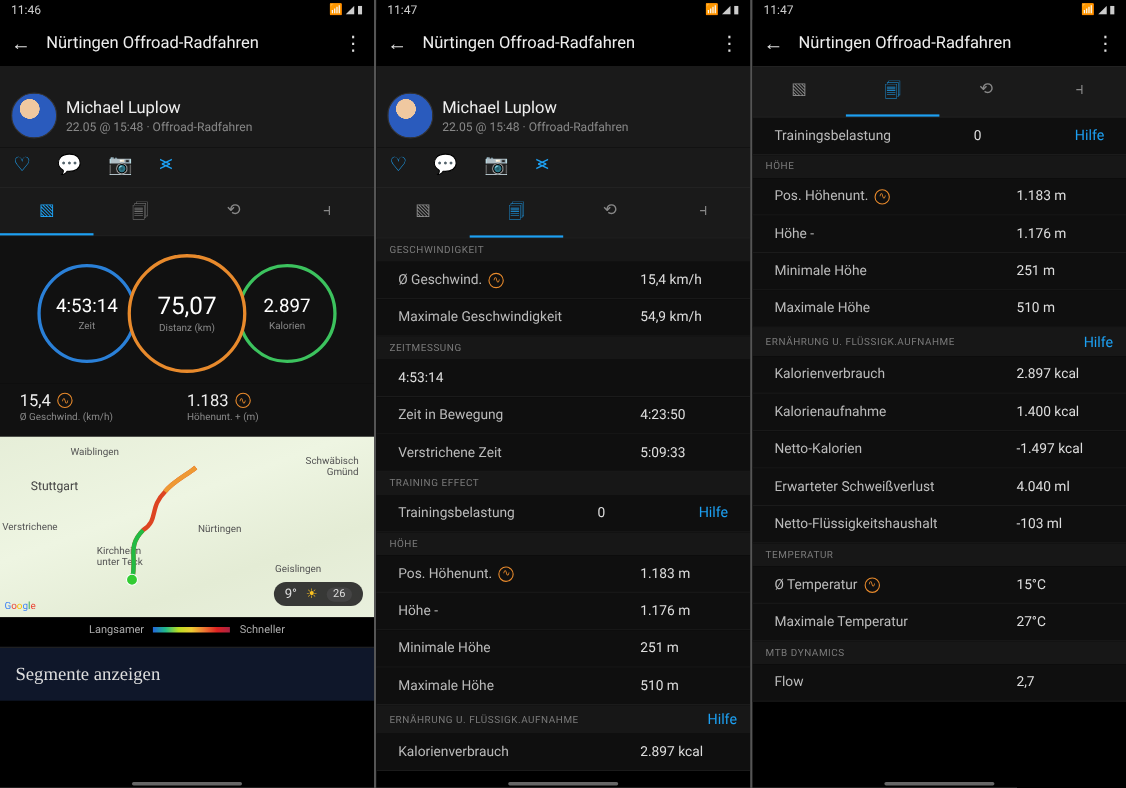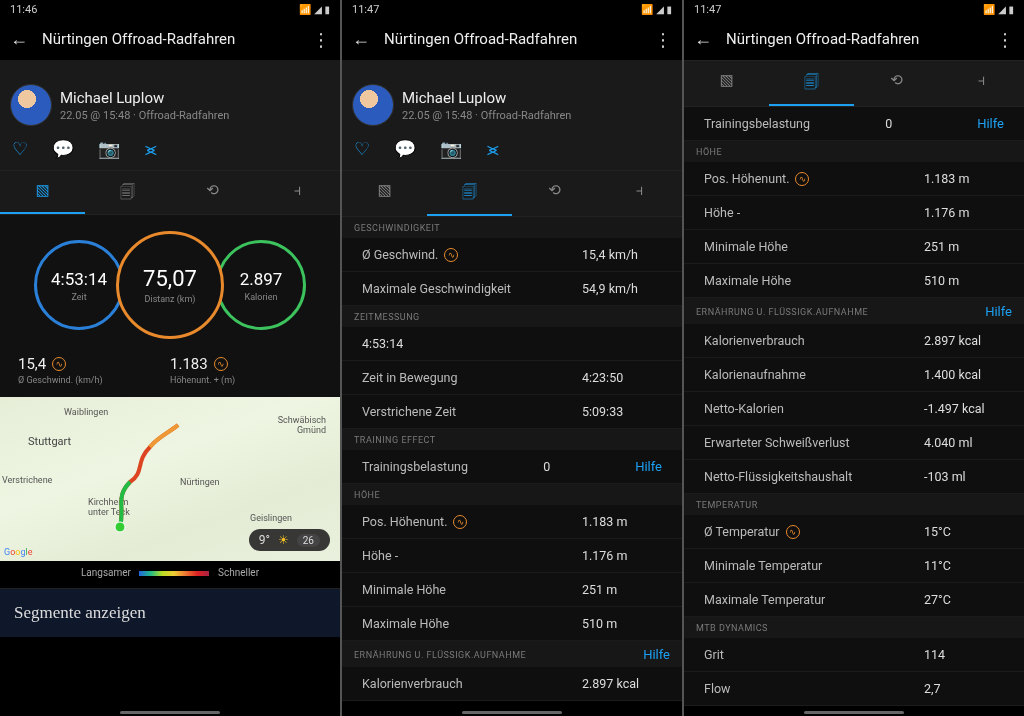--- a/index.html
+++ b/index.html
@@ -467,37 +467,25 @@
       <div class="section-hdr"><span>TEMPERATUR</span></div>
       <div class="row">
         <div class="label">
           <span>Ø Temperatur</span>
           <span class="chip">∿</span>
         </div>
         <div class="value">15°C</div>
       </div>
       <div class="row">
         <div class="label">
-          <span>Minimale Temperatur</span>
-        </div>
-        <div class="value">11°C</div>
-      </div>
-      <div class="row">
-        <div class="label">
           <span>Maximale Temperatur</span>
         </div>
         <div class="value">27°C</div>
       </div>
       <div class="section-hdr"><span>MTB DYNAMICS</span></div>
-      <div class="row">
-        <div class="label">
-          <span>Grit</span>
-        </div>
-        <div class="value">114</div>
-      </div>
       <div class="row">
         <div class="label">
           <span>Flow</span>
         </div>
         <div class="value">2,7</div>
       </div>
     </div>
   <div class="handle"></div>
 </div>
 

